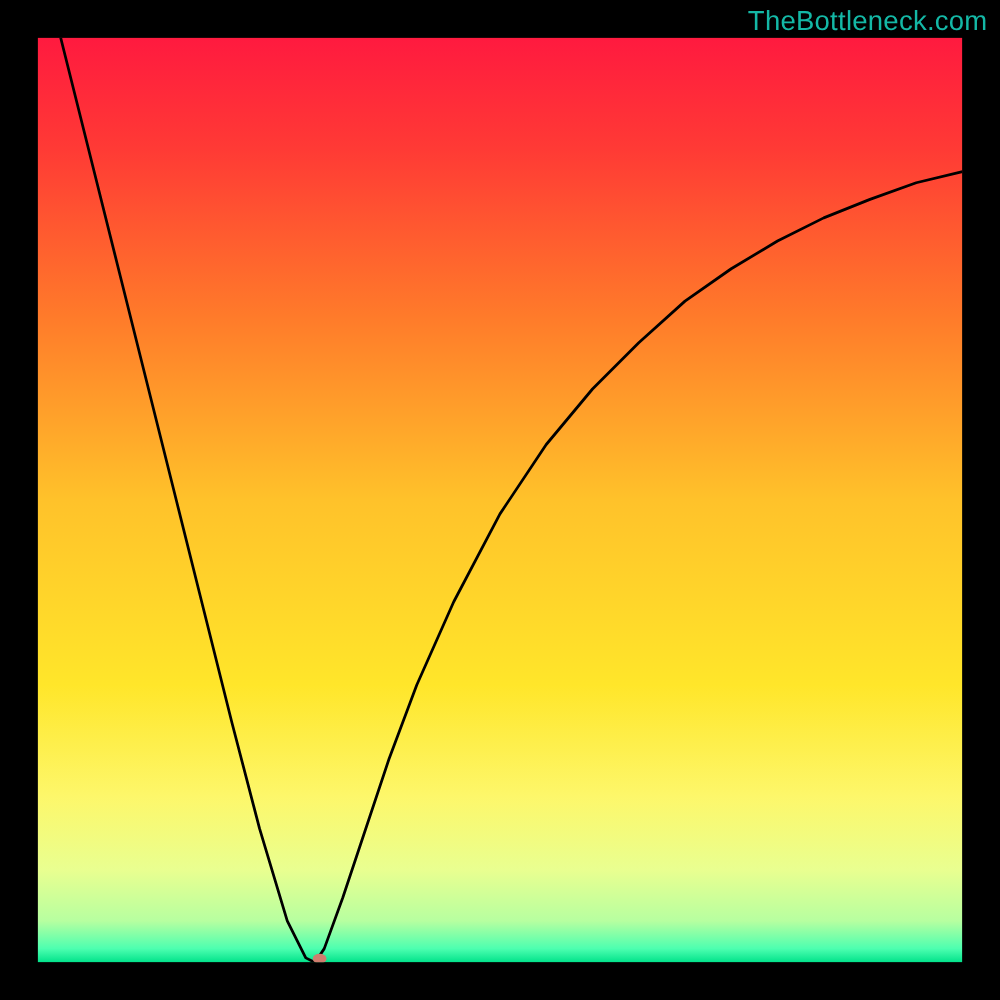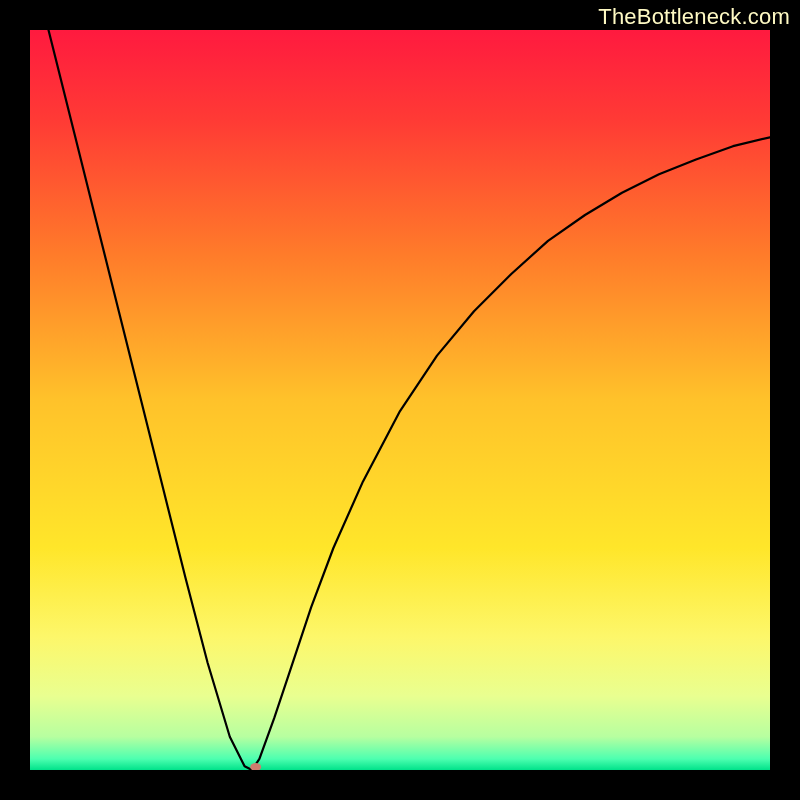--- a/index.html
+++ b/index.html
@@ -14,21 +14,21 @@
   .frame {
     position: relative;
     width: 800px;
     height: 800px;
     background: #000;
   }
   .watermark {
     position: absolute;
     top: 4px;
     right: 10px;
-    color: #fef9c3;
+    color: #14b8a6;
     font-size: 22px;
     font-weight: 400;
     letter-spacing: 0.2px;
     z-index: 5;
   }
   .plot-area {
     position: absolute;
     left: 30px;
     top: 30px;
     width: 740px;

